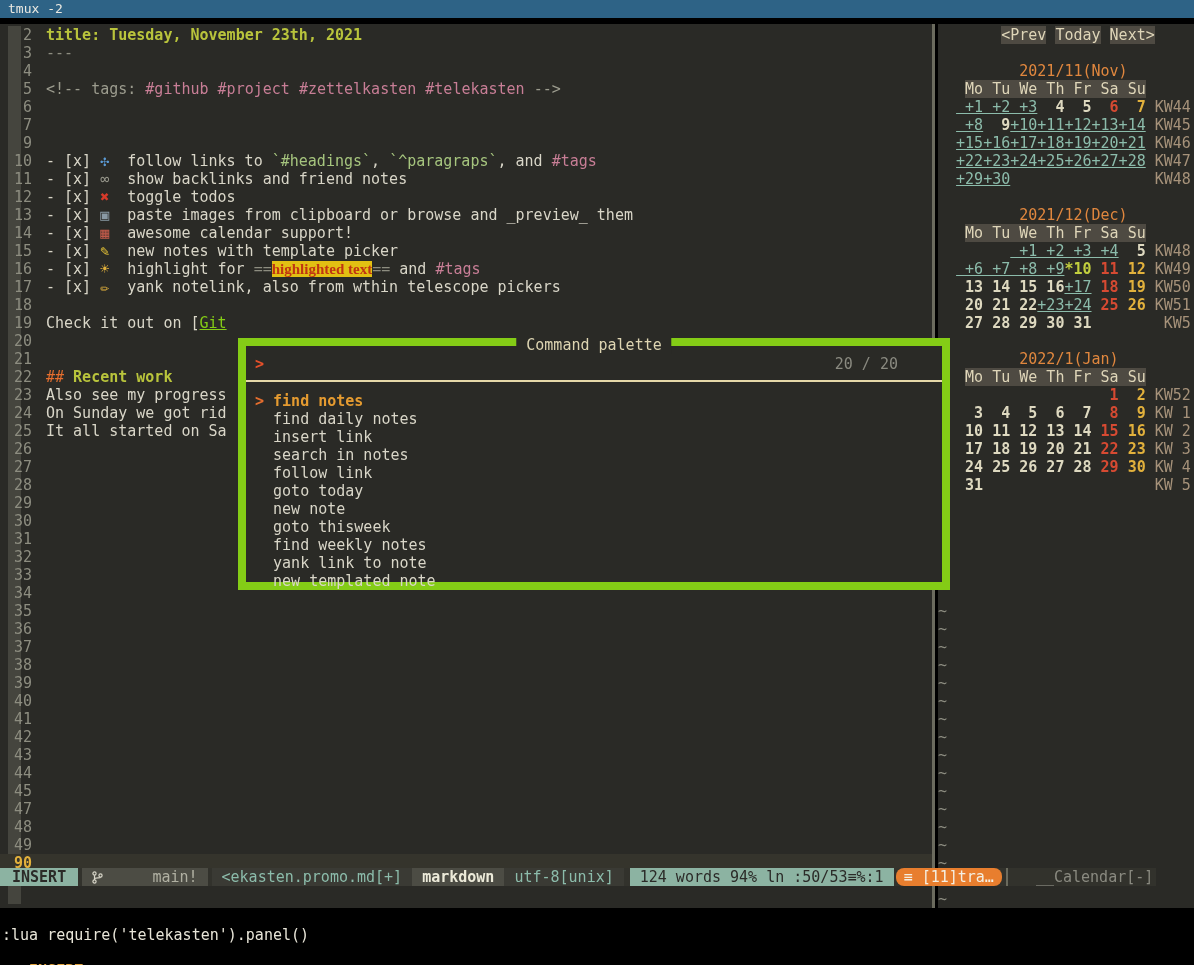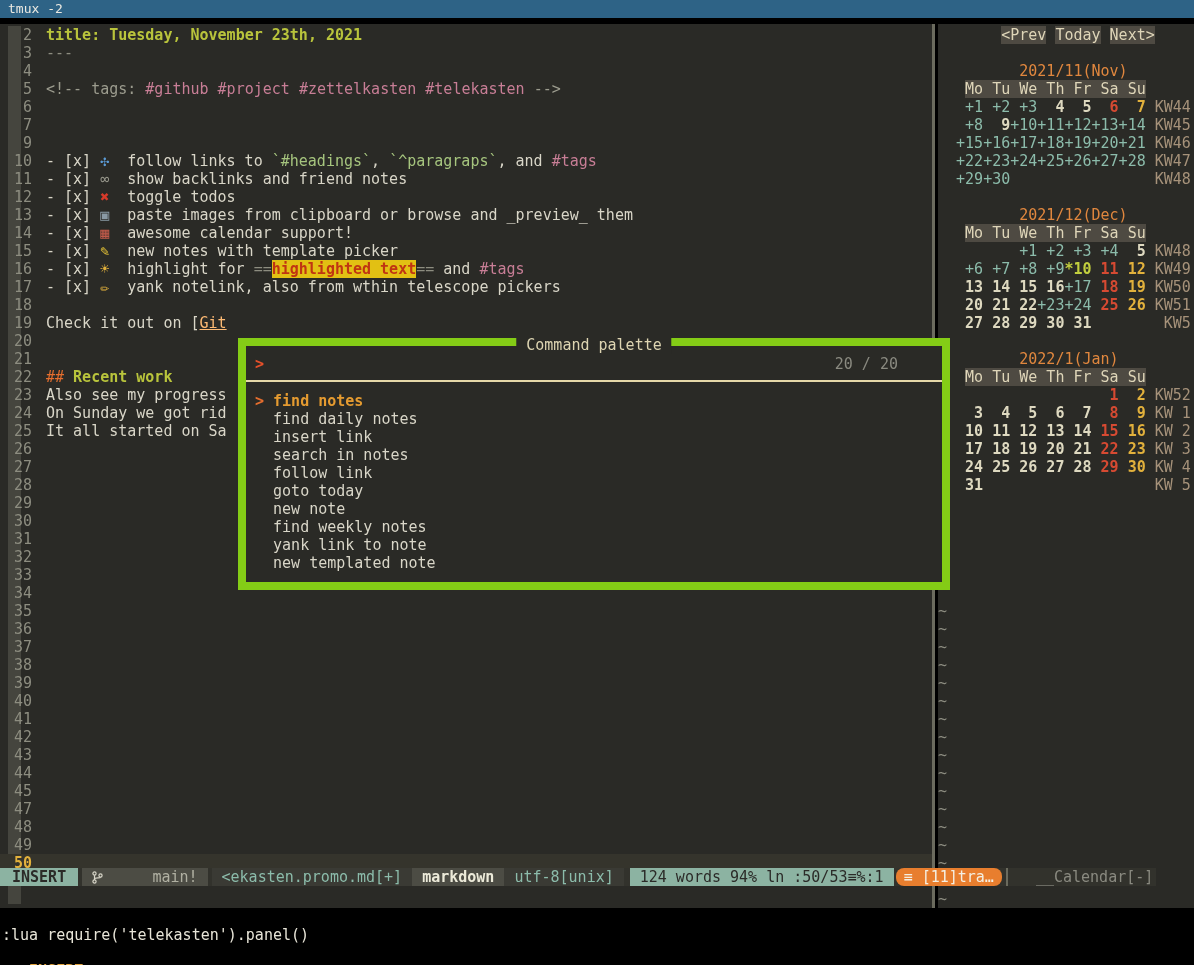--- a/index.html
+++ b/index.html
@@ -27,22 +27,22 @@
   .cursorline .ln { color:#e2b13c; font-weight:bold; }
 
   
   .s-text    { color:#d9d6c8; }
   .s-title   { color:#b9c43c; font-weight:bold; }
   .s-orange  { color:#e56e2e; }
   .s-comment { color:#9c9c8e; }
   .s-tag     { color:#c87e96; }
   .s-gray    { color:#8d8d80; }
   .s-code    { color:#a6c57e; }
-  .s-link    { color:#fdba74; text-decoration:underline; }
-  .s-hl      { color:#c03512; background:#e2c013; font-weight:bold; }
+  .s-link    { color:#84cc16; text-decoration:underline; }
+  .s-hl      { color:#c03512; background:#e2c013; font-weight:bold;font-family:Liberation Serif, serif; }
   .em        { display:inline-block; width:18px; }
   .s-em-muscle     { color:#e0a73e; }
   .s-em-sunglasses { color:#e2c036; }
   .s-em-zap        { color:#e2c036; }
   .s-em-footprints { color:#5b9bd5; }
   .s-em-link       { color:#9a9a8e; }
   .s-em-cross      { color:#d63a2a; font-weight:bold; }
   .s-em-camera     { color:#8a9aa5; }
   .s-em-calendar   { color:#c05a4a; }
   .s-em-memo       { color:#e2c036; }
@@ -51,21 +51,21 @@
 
   
   .calendar { position:absolute; left:938px; top:24px; width:256px; height:884px;
               background:#2a2a26; }
   .cal-lines { position:absolute; left:0; top:2px; right:0; }
   .s-plain  { color:#d9d6c8; }
   .s-btn    { background:#4e4a42; color:#ded5b8; }
   .s-mtitle { color:#e0873e; }
   .s-wkhd   { background:#4e4a42; color:#ded5b8; }
   .s-cream  { color:#ded9c0; font-weight:bold; }
-  .s-teal   { color:#8cbcab; }
+  .s-teal   { color:#8cbcab;text-decoration:underline; }
   .s-red    { color:#d64a32; font-weight:bold; }
   .s-yellow { color:#e2b13c; font-weight:bold; }
   .s-today  { color:#c2cf3e; font-weight:bold; }
   .s-kw     { color:#a6927a; }
   .s-tilde  { color:#8d8d80; }
 
   
   .palette { position:absolute; left:238px; top:338px; width:712px; height:252px;
              background:#2a2a26; border:8px solid #84cc16; z-index:10; }
   .p-title { position:absolute; top:-10px; left:50%; transform:translateX(-50%);
@@ -156,21 +156,21 @@
       <div class="line"><span class="ln">39</span></div>
       <div class="line"><span class="ln">40</span></div>
       <div class="line"><span class="ln">41</span></div>
       <div class="line"><span class="ln">42</span></div>
       <div class="line"><span class="ln">43</span></div>
       <div class="line"><span class="ln">44</span></div>
       <div class="line"><span class="ln">45</span></div>
       <div class="line"><span class="ln">47</span></div>
       <div class="line"><span class="ln">48</span></div>
       <div class="line"><span class="ln">49</span></div>
-      <div class="line cursorline"><span class="ln">50</span></div>
+      <div class="line cursorline"><span class="ln">90</span></div>
     </div>
 </div>
 
 <div class="rsep"></div>
 <div class="rscroll"></div>
 
 <div class="calendar">
   <div class="cal-lines">
       <div class="line"><span class="s-plain">       </span><span class="s-btn">&lt;Prev</span><span class="s-plain"> </span><span class="s-btn">Today</span><span class="s-plain"> </span><span class="s-btn">Next&gt;</span></div>
       <div class="line"></div>
@@ -232,20 +232,21 @@
   </div>
   <div class="p-divider"></div>
   <div class="p-list">
       <div class="p-item"><span class="p-caret">&gt; </span><span class="p-sel">find notes</span></div>
       <div class="p-item"><span class="p-caret">  </span><span class="">find daily notes</span></div>
       <div class="p-item"><span class="p-caret">  </span><span class="">insert link</span></div>
       <div class="p-item"><span class="p-caret">  </span><span class="">search in notes</span></div>
       <div class="p-item"><span class="p-caret">  </span><span class="">follow link</span></div>
       <div class="p-item"><span class="p-caret">  </span><span class="">goto today</span></div>
       <div class="p-item"><span class="p-caret">  </span><span class="">new note</span></div>
+      <div class="p-item"><span class="p-caret">  </span><span class="">goto thisweek</span></div>
       <div class="p-item"><span class="p-caret">  </span><span class="">find weekly notes</span></div>
       <div class="p-item"><span class="p-caret">  </span><span class="">yank link to note</span></div>
       <div class="p-item"><span class="p-caret">  </span><span class="">new templated note</span></div>
     </div>
 </div>
 
 <div class="statusline">
   <div class="seg seg-mode">INSERT</div>
   <div class="seg seg-branch">
     <span class="branch-icon">

